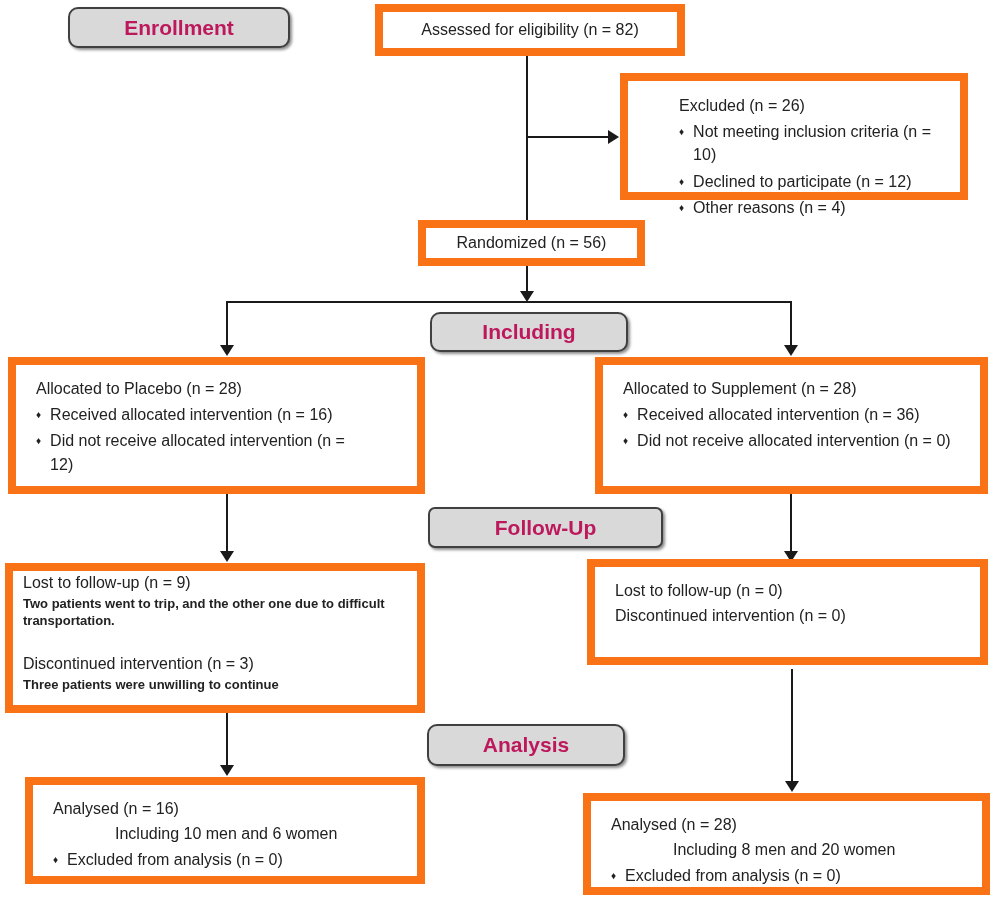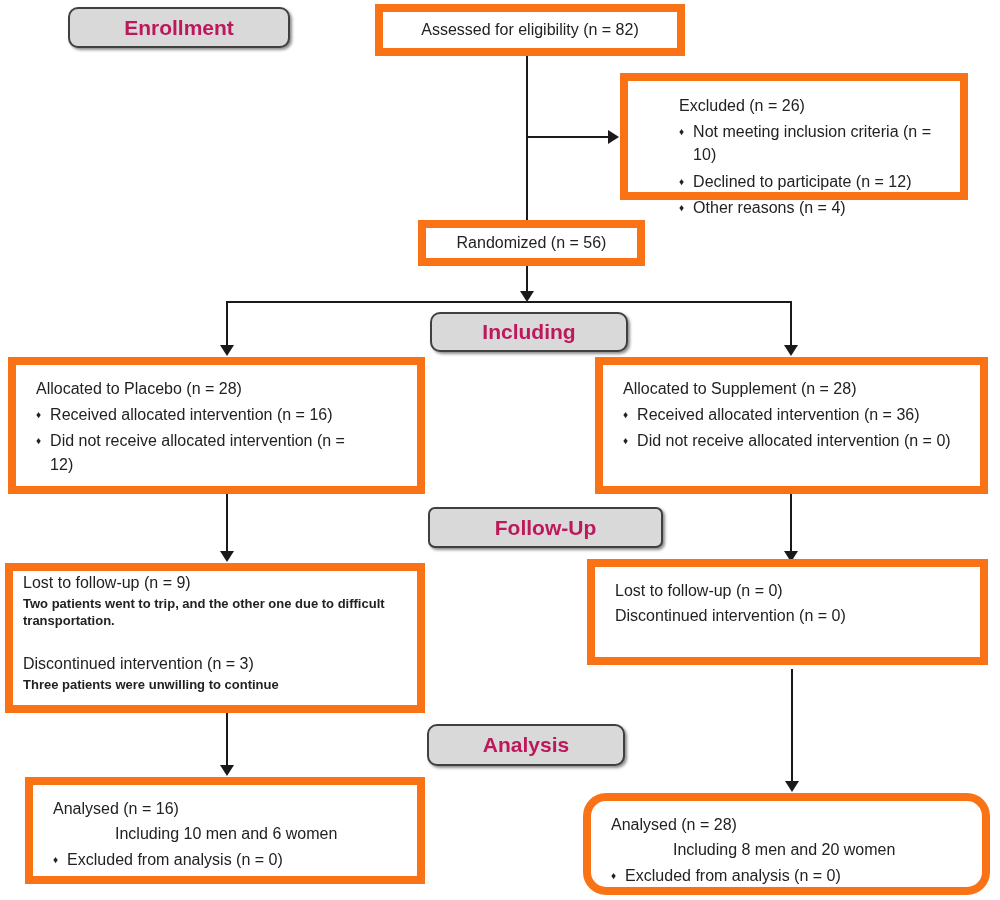--- a/index.html
+++ b/index.html
@@ -148,21 +148,21 @@
     <div class="pad">
       <div class="title-line">Analysed (n = 16)</div>
       <div class="subtitle">Including 10 men and 6 women</div>
       <div class="bullet">
         <span class="glyph">♦</span>
         <span class="btxt">Excluded from analysis (n = 0)</span>
       </div>
     </div>
   </div>
 
-  <div class="fbox" style="left:583px;top:793px;width:407px;height:102px;border-radius:23px;">
+  <div class="fbox" style="left:583px;top:793px;width:407px;height:102px;">
     <div class="pad">
       <div class="title-line">Analysed (n = 28)</div>
       <div class="subtitle">Including 8 men and 20 women</div>
       <div class="bullet">
         <span class="glyph">♦</span>
         <span class="btxt">Excluded from analysis (n = 0)</span>
       </div>
     </div>
   </div>
 

